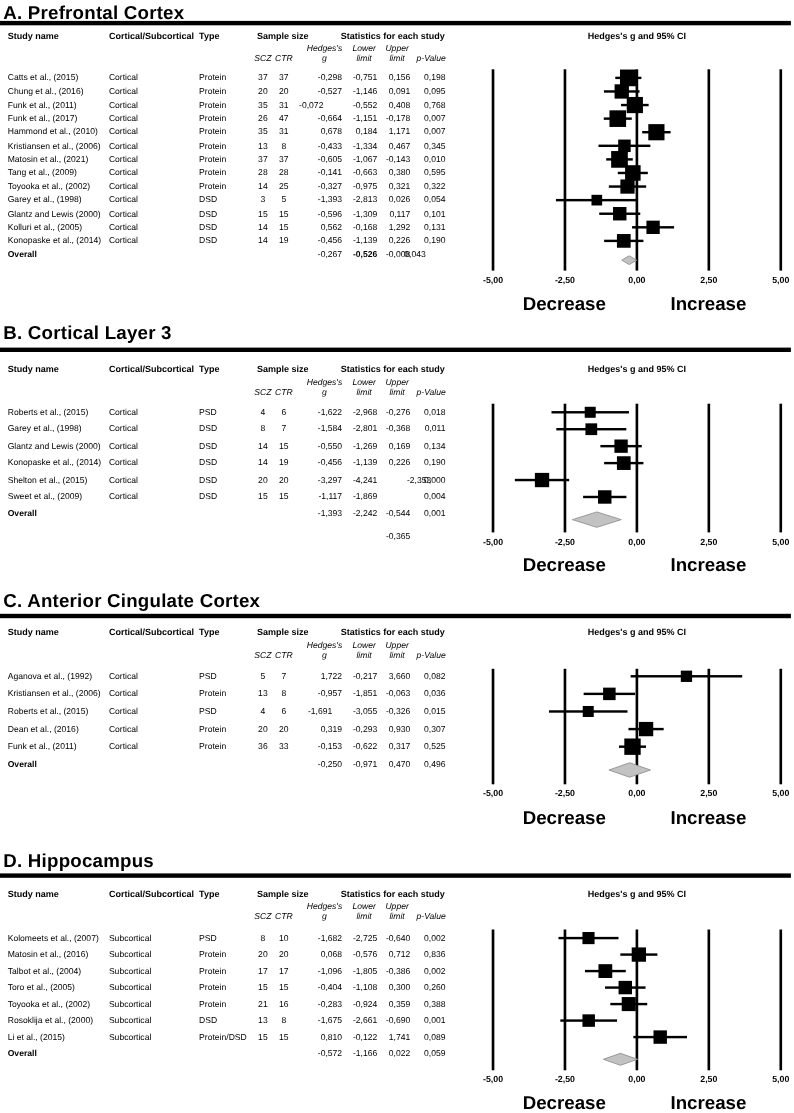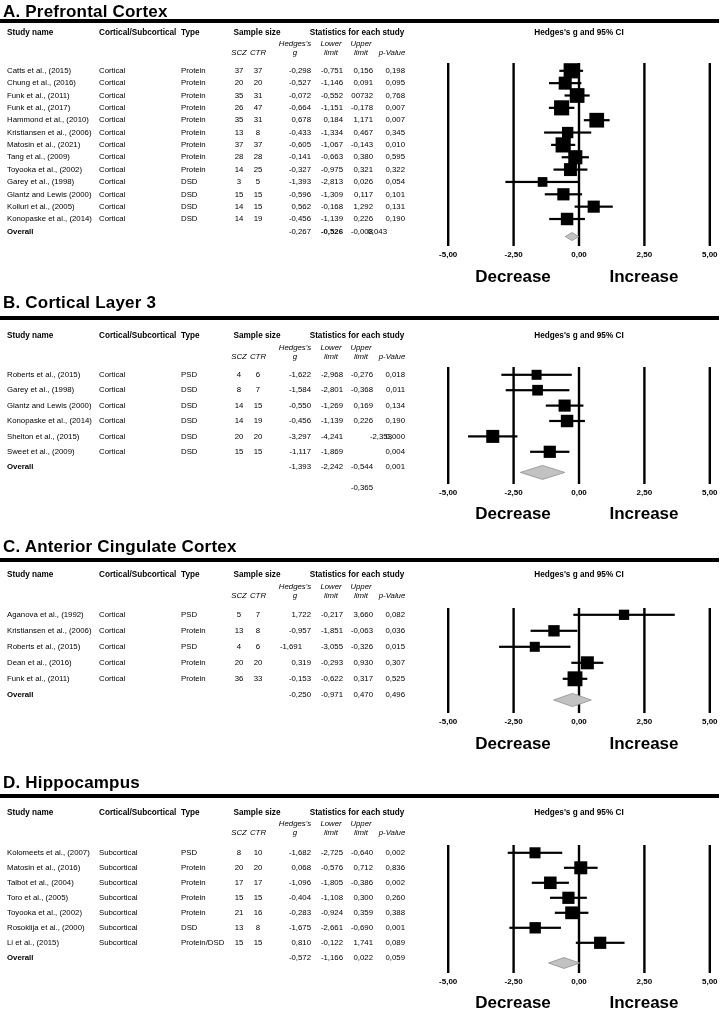--- a/index.html
+++ b/index.html
@@ -70,23 +70,23 @@
     <div class="abs cell cnum" style="left: 240px; top: 78.35px;">20</div>
     <div class="abs cell rnum" style="left: 271px; top: 78.35px;">-0,527</div>
     <div class="abs cell rnum" style="left: 303px; top: 78.35px;">-1,146</div>
     <div class="abs cell rnum" style="left: 333px; top: 78.35px;">0,091</div>
     <div class="abs cell rnum" style="left: 365px; top: 78.35px;">0,095</div>
     <div class="abs cell" style="left: 7px; top: 90.7px;">Funk et al., (2011)</div>
     <div class="abs cell" style="left: 99px; top: 90.7px;">Cortical</div>
     <div class="abs cell" style="left: 181px; top: 90.7px;">Protein</div>
     <div class="abs cell cnum" style="left: 221px; top: 90.7px;">35</div>
     <div class="abs cell cnum" style="left: 240px; top: 90.7px;">31</div>
-    <div class="abs cell rnum" style="left: 271px; top: 90.7px;">-0,072</div>
+    <div class="abs cell rnum" style="left: 254px; top: 90.7px;">-0,072</div>
     <div class="abs cell rnum" style="left: 303px; top: 90.7px;">-0,552</div>
-    <div class="abs cell rnum" style="left: 333px; top: 90.7px;">00732</div>
+    <div class="abs cell rnum" style="left: 333px; top: 90.7px;">0,408</div>
     <div class="abs cell rnum" style="left: 365px; top: 90.7px;">0,768</div>
     <div class="abs cell" style="left: 7px; top: 103.05px;">Funk et al., (2017)</div>
     <div class="abs cell" style="left: 99px; top: 103.05px;">Cortical</div>
     <div class="abs cell" style="left: 181px; top: 103.05px;">Protein</div>
     <div class="abs cell cnum" style="left: 221px; top: 103.05px;">26</div>
     <div class="abs cell cnum" style="left: 240px; top: 103.05px;">47</div>
     <div class="abs cell rnum" style="left: 271px; top: 103.05px;">-0,664</div>
     <div class="abs cell rnum" style="left: 303px; top: 103.05px;">-1,151</div>
     <div class="abs cell rnum" style="left: 333px; top: 103.05px;">-0,178</div>
     <div class="abs cell rnum" style="left: 365px; top: 103.05px;">0,007</div>

